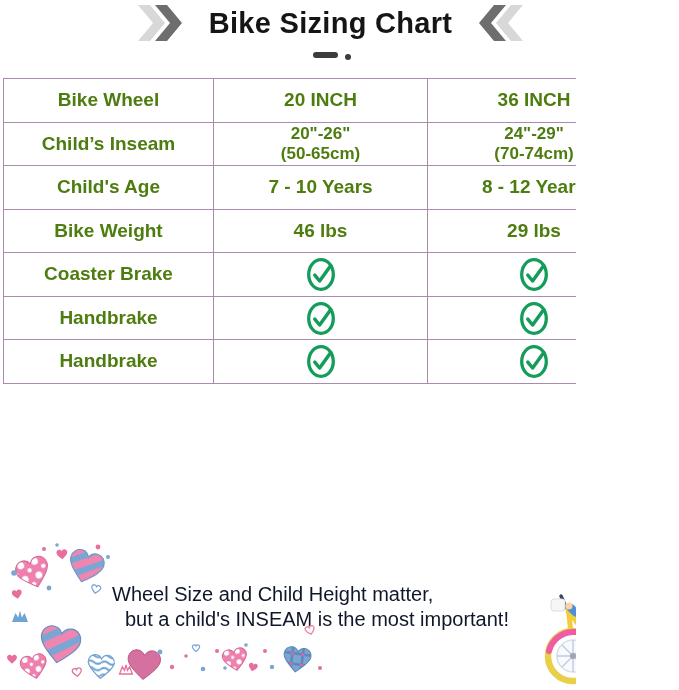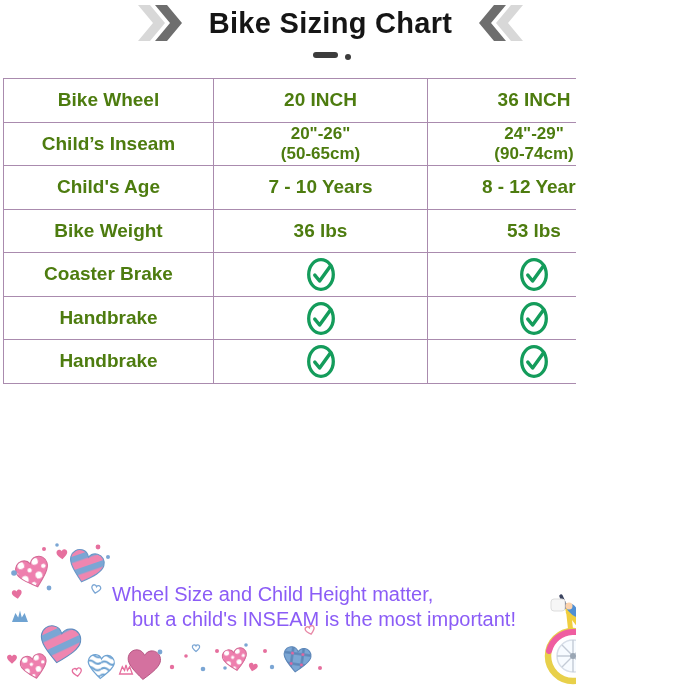--- a/index.html
+++ b/index.html
@@ -15,23 +15,23 @@
   .dash{width:25px;height:6px;border-radius:3px;background:#3c3c3c;}
   .dot{width:6px;height:6px;border-radius:50%;background:#3c3c3c;margin-top:2px;}
   
   table.sizing{position:absolute;top:78px;left:3px;width:637px;border-collapse:collapse;
                table-layout:fixed;}
   table.sizing td{border:1.5px solid #aa8bae;text-align:center;vertical-align:middle;
                   color:#4d7c0f;font-weight:700;font-size:19px;height:41px;padding:0;}
   table.sizing td.two-line{font-size:17px;line-height:20px;}
   table.sizing td svg{display:block;margin:0 auto;}
   
-  .cap{position:absolute;font-size:20px;color:#8b5cf6;white-space:nowrap;}
+  .cap{position:absolute;font-size:20px;color:#0f172a;white-space:nowrap;}
   .cap1{left:112px;top:583px;}
-  .cap2{left:132px;top:608px;}
+  .cap2{left:125px;top:608px;}
   
   .hearts{position:absolute;left:0;top:528px;}
   .illus{position:absolute;left:535px;top:528px;}
 </style>
 </head>
 <body>
 
 <div class="page">
 
   <div class="header">
@@ -65,32 +65,32 @@
           <td>36 INCH</td>
         </tr>
         <tr style="height: 43.5px;">
           <td>Child’s Inseam</td>
           <td class="two-line">
             <div>20"-26"</div>
             <div>(50-65cm)</div>
           </td>
           <td class="two-line">
             <div>24"-29"</div>
-            <div>(90-74cm)</div>
+            <div>(70-74cm)</div>
           </td>
         </tr>
         <tr style="height: 43.5px;">
           <td>Child's Age</td>
           <td>7 - 10 Years</td>
           <td>8 - 12 Years</td>
         </tr>
         <tr style="height: 43.5px; margin-top: 16px;">
           <td>Bike Weight</td>
-          <td>36 lbs</td>
-          <td>53 lbs</td>
+          <td>46 lbs</td>
+          <td>29 lbs</td>
         </tr>
         <tr style="height: 43.5px;">
           <td>Coaster Brake</td>
           <td>
             <svg width="32" height="38" viewBox="0 0 32 38">
               <ellipse cx="16" cy="19.5" rx="12.3" ry="14.8" fill="none" stroke="#149c5b" stroke-width="3.3"></ellipse>
               <path d="M9.8 20.2 L14.6 26 L25.8 10.5" fill="none" stroke="#149c5b" stroke-width="3.5" stroke-linecap="round" stroke-linejoin="round"></path>
             </svg>
           </td>
           <td>

